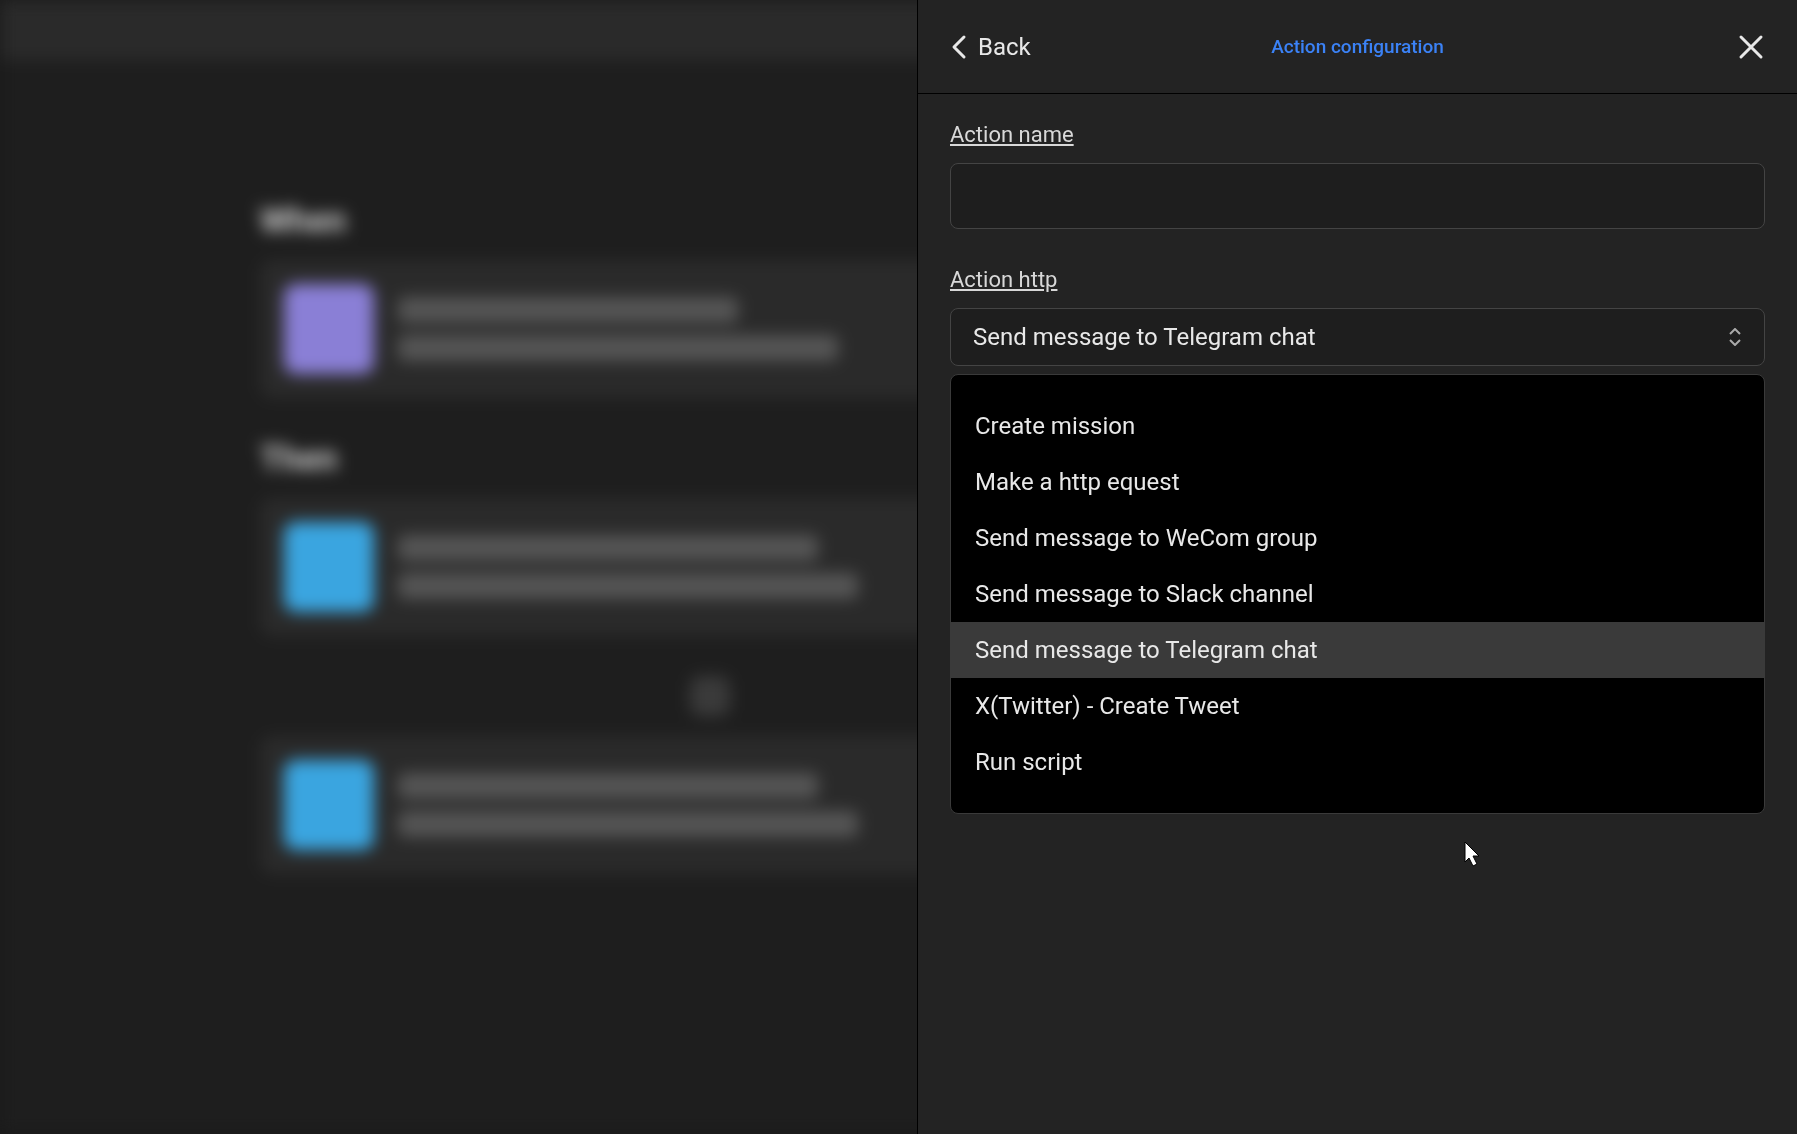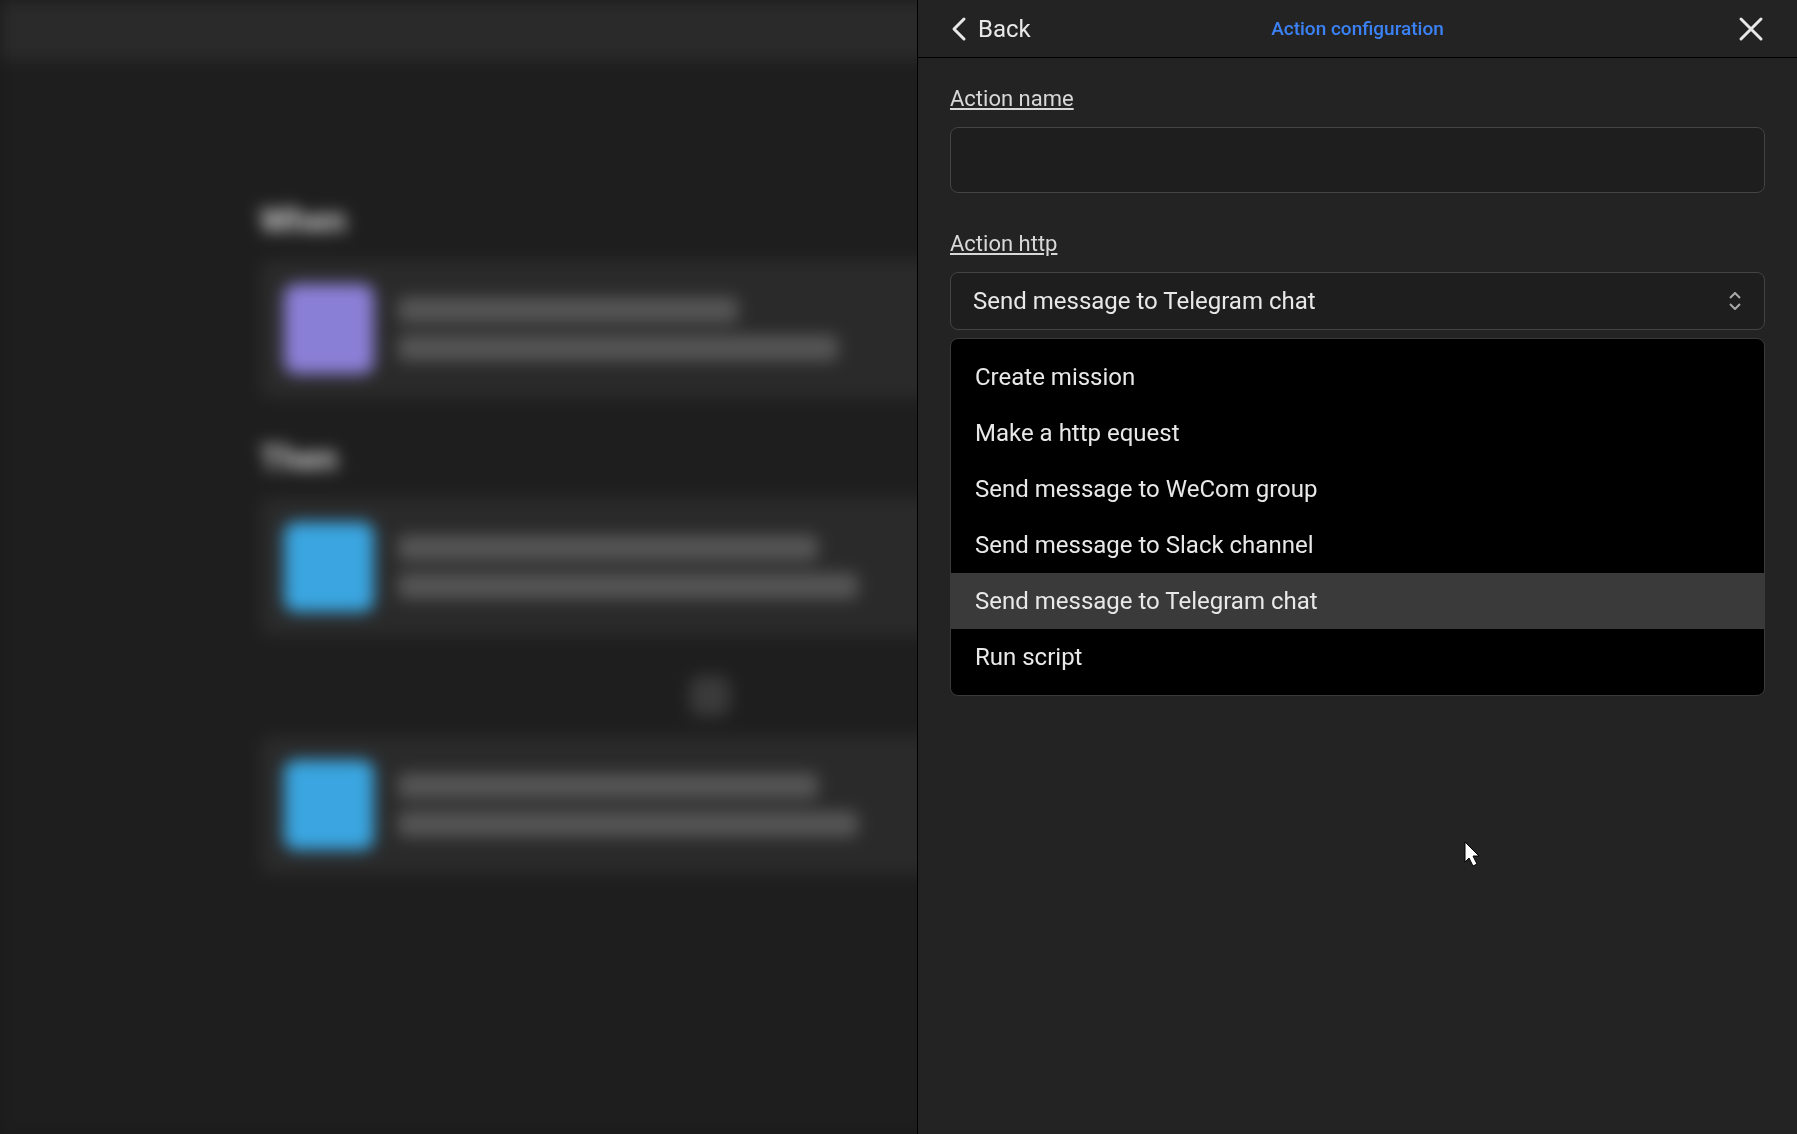--- a/index.html
+++ b/index.html
@@ -84,21 +84,21 @@
       top: 0;
       right: 0;
       width: 880px;
       height: 1134px;
       background: #232323;
       border-left: 1px solid #000;
       display: flex;
       flex-direction: column;
     }
     .panel-header {
-      height: 58px;
+      height: 94px;
       border-bottom: 1px solid #000;
       display: flex;
       align-items: center;
       padding: 0 32px;
       position: relative;
     }
     .back-btn {
       display: flex;
       align-items: center;
       gap: 10px;
@@ -160,21 +160,21 @@
     .select-caret {
       display: flex;
       flex-direction: column;
       gap: 2px;
     }
     .dropdown {
       width: 100%;
       background: #000;
       border: 1px solid #3a3a3a;
       border-radius: 8px;
-      padding: 10px 0;
+      padding: 23px 0;
       max-height: 640px;
       overflow-y: auto;
       position: relative;
     }
     .dropdown::-webkit-scrollbar {
       width: 12px;
     }
     .dropdown::-webkit-scrollbar-track {
       background: transparent;
     }
@@ -264,20 +264,21 @@
           </svg>
       </div>
     </div>
 
     <div class="dropdown" id="dropdown-list">
         <div class="dropdown-item">Create mission</div>
         <div class="dropdown-item">Make a http equest</div>
         <div class="dropdown-item">Send message to WeCom group</div>
         <div class="dropdown-item">Send message to Slack channel</div>
         <div class="dropdown-item hovered">Send message to Telegram chat</div>
+        <div class="dropdown-item">X(Twitter) - Create Tweet</div>
         <div class="dropdown-item">Run script</div>
       </div>
   </div>
 </div>
 
 <svg class="cursor-pointer" width="28" height="32" viewBox="0 0 28 32">
   <path d="M10 2 L10 22 L14 18 L18 26 L22 24 L18 16 L24 16 Z" fill="#fff" stroke="#000" stroke-width="1"></path>
 </svg>
 
 </body></html>

